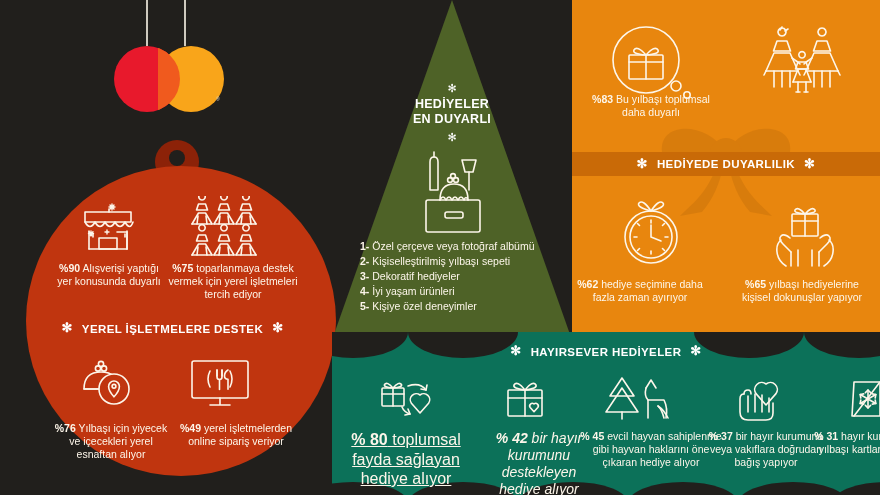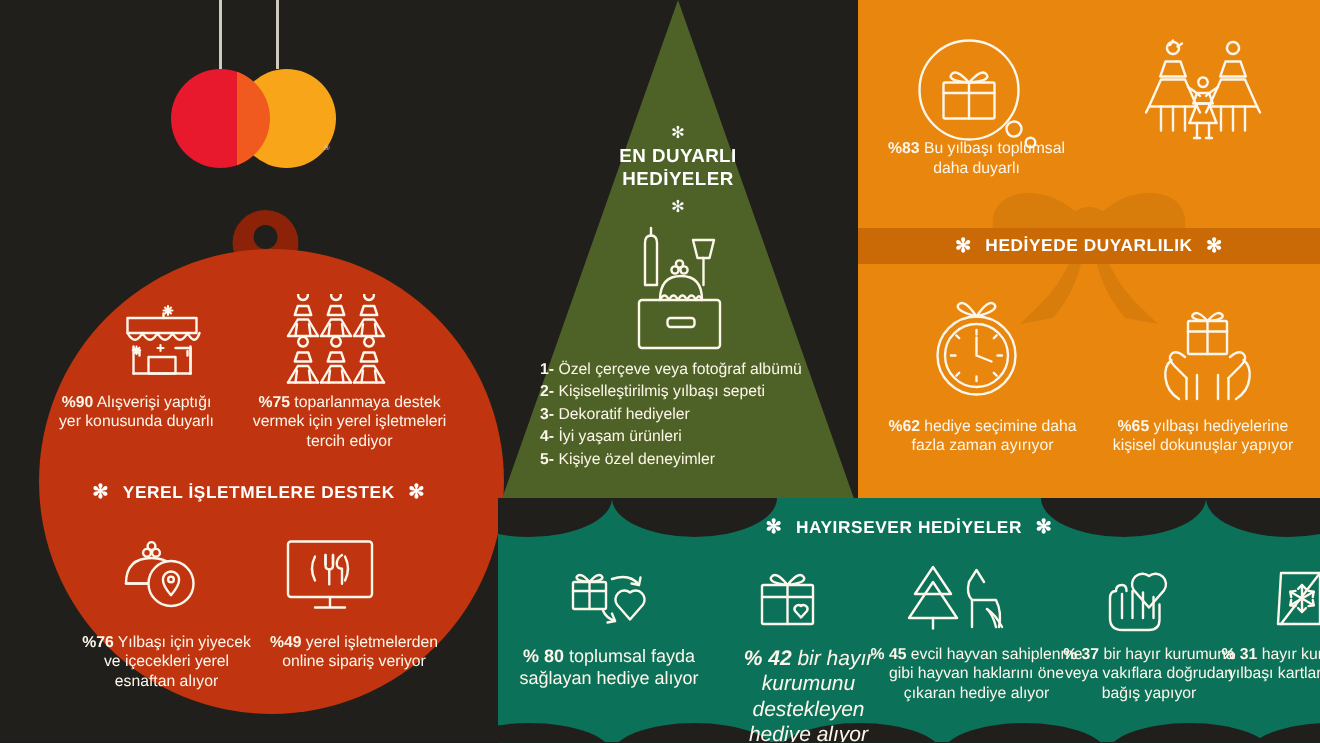--- a/index.html
+++ b/index.html
@@ -145,21 +145,21 @@
         <path d="M16 36 v3 M48 36 v3"></path>
         <path d="M32 14 v-3"></path>
       </g>
       <g stroke="#fdf6ea" stroke-width="1.4" stroke-linecap="round">
         <path d="M35 6 v6 M32 9 h6 M33 7 l4 4 M37 7 l-4 4"></path>
         <path d="M14 33 v5 M11.5 35.5 h5 M12 33.8 l3 3.4 M16 33.8 l-3 3.4"></path>
         <path d="M30 32 v4 M28 34 h4"></path>
       </g>
     </svg>
   </div>
-  <div class="stat" style="left:36px;top:262px;width:110px;font-size:10.5px;">
+  <div class="stat" style="left:54px;top:262px;width:110px;font-size:10.5px;">
     <span class="pct">%90</span><span> Alışverişi yaptığı yer konusunda duyarlı</span>
   </div>
 
   <div class="ico" style="left:190px;top:196px;">
     <svg width="80" height="62" viewBox="0 0 80 62">
       <g class="s-cream">
         <g>
           <path d="M12 4 a3.2 3.2 0 1 1 .01 0 z"></path>
             <path d="M8.5 8 h7 l2 6 h-11 z"></path>
           <path d="M2 28 l6.5 -11 h7 L22 28"></path>
@@ -247,22 +247,22 @@
     </svg>
   </div>
   <div class="stat" style="left:175px;top:422px;width:122px;font-size:10.5px;">
     <span class="pct">%49</span><span> yerel işletmelerden online sipariş veriyor</span>
   </div>
 
   <div class="tri" style="left:332px;top:0;width:240px;height:340px;clip-path:polygon(50% 0%, 100% 100%, 0% 100%);"></div>
 
   <div class="tri-ast" style="left:372px;top:82px;">✻</div>
   <div class="tri-title" style="left:372px;top:97px;font-size:12.5px;">
+    <div>HEDİYELER</div>
     <div>EN DUYARLI</div>
-    <div>HEDİYELER</div>
   </div>
   <div class="tri-ast" style="left:372px;top:131px;">✻</div>
 
   <div class="ico" style="left:412px;top:148px;">
     <svg width="80" height="96" viewBox="0 0 80 96">
       <g class="s-cream">
         <path d="M18 14 q0 -5 4 -5 q4 0 4 5 v28 h-8 z"></path>
         <path d="M22 9 v-5"></path>
         <path d="M50 12 h14 l-3 12 h-8 z"></path>
         <path d="M57 24 v18"></path>
@@ -362,21 +362,21 @@
           <circle cx="37" cy="41" r="26"></circle>
           <circle cx="37" cy="41" r="21"></circle>
           <path d="M37 15 q-8 -12 -12 -8 q-3 4 12 8 z"></path>
           <path d="M37 15 q8 -12 12 -8 q3 4 -12 8 z"></path>
           <path d="M37 41 v-12 M37 41 l10 4"></path>
           <path d="M37 24 v3 M37 55 v3 M20 41 h3 M51 41 h3"></path>
           <path d="M48.5 29.5 l2 -2 M25.5 52.5 l-2 2 M48.5 52.5 l2 2 M25.5 29.5 l-2 -2"></path>
         </g>
       </svg>
     </div>
-    <div class="stat" style="left:19px;top:278px;width:128px;font-size:10.5px;">
+    <div class="stat" style="left:4px;top:278px;width:128px;font-size:10.5px;">
       <span class="pct">%62</span><span> hediye seçimine daha fazla zaman ayırıyor</span>
     </div>
 
     <div class="ico" style="left:192px;top:198px;">
       <svg width="82" height="72" viewBox="0 0 82 72">
         <g class="s-cream">
           <rect x="28" y="16" width="26" height="22" rx="1"></rect>
           <path d="M28 23 h26"></path>
           <path d="M41 16 v22"></path>
           <path d="M41 16 q-7 -8 -10 -4 q-1.5 3 10 4 z"></path>
@@ -423,21 +423,21 @@
           <path d="M17 12 q-6 -7 -8.5 -3.5 q-1.2 2.6 8.5 3.5 z"></path>
           <path d="M17 12 q6 -7 8.5 -3.5 q1.2 2.6 -8.5 3.5 z"></path>
           <path d="M44 19 a6 6 0 0 1 8.6 8.2 L44 37 l-8.6 -9.8 A6 6 0 0 1 44 19 z"></path>
           <path d="M32 10 q12 -4 18 4"></path>
             <path d="M50 14 l1 -5 M50 14 l-5 -1"></path>
           <path d="M34 38 q-6 -2 -8 -7"></path>
             <path d="M34 38 l-5 1 M34 38 l-2 -5"></path>
         </g>
       </svg>
     </div>
-    <div class="stat" style="left:14px;top:98px;width:120px;font-size:12px;">
+    <div class="stat" style="left:14px;top:98px;width:120px;font-size:16px;text-decoration:underline;">
       <span class="pct">% 80</span><span> toplumsal fayda sağlayan hediye alıyor</span>
     </div>
 
     <div class="ico" style="left:166px;top:44px;">
       <svg width="56" height="46" viewBox="0 0 56 46">
         <g class="s-cream">
           <rect x="10" y="14" width="34" height="26" rx="1"></rect>
           <path d="M10 22 h34"></path>
             <path d="M27 14 v26"></path>
           <path d="M27 14 q-8 -10 -11 -5 q-1.5 3.5 11 5 z"></path>

